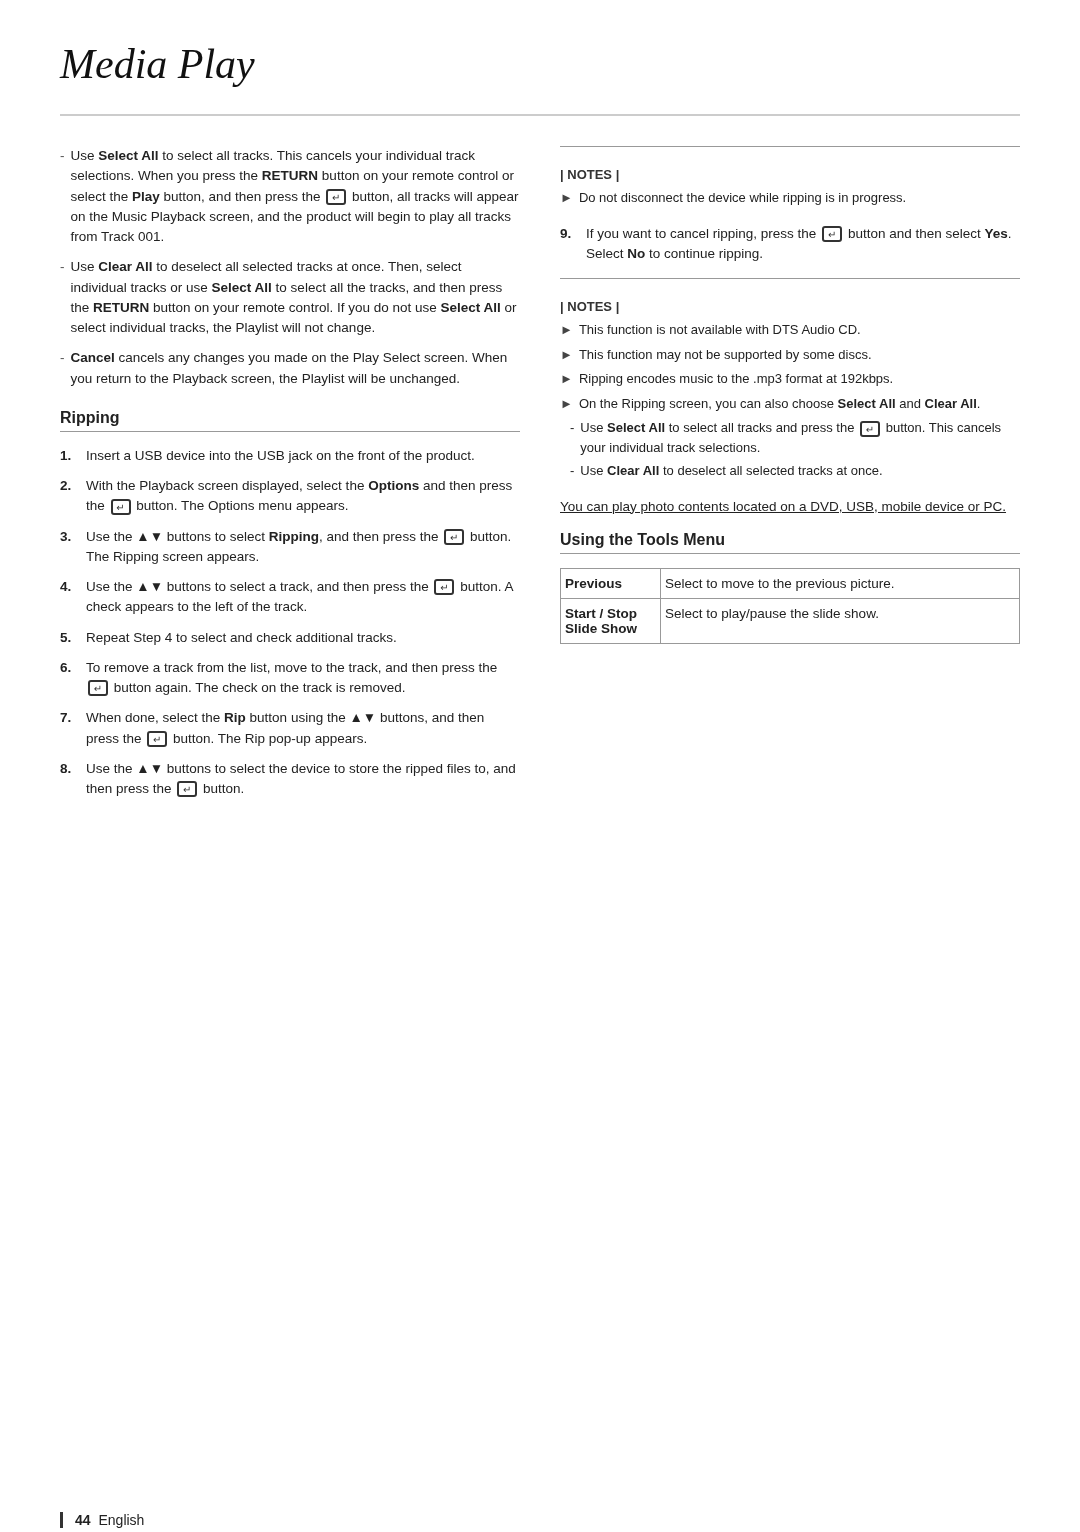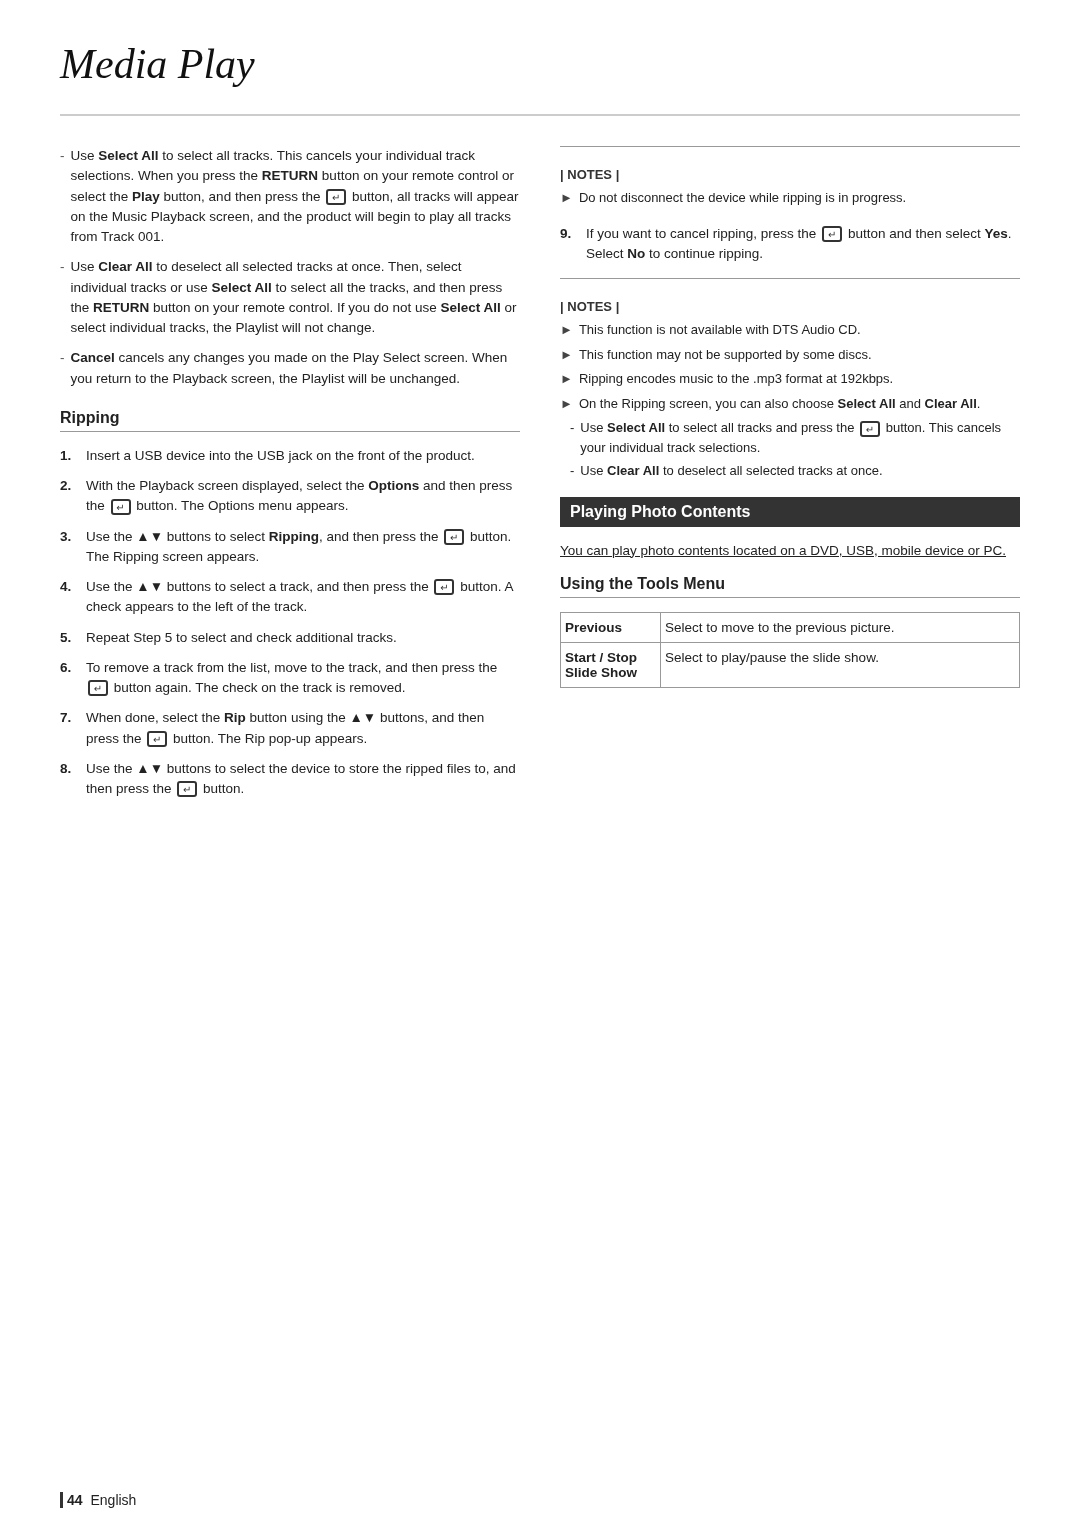--- a/index.html
+++ b/index.html
@@ -149,26 +149,26 @@
       font-size: 13.5px;
       vertical-align: top;
     }
     .tools-table td.label-cell {
       font-weight: bold;
       white-space: nowrap;
       width: 100px;
     }
     .page-number {
       position: absolute;
-      bottom: 24px;
+      bottom: 4px;
       left: 60px;
       font-size: 14px;
       font-weight: bold;
       border-left: 3px solid #333;
-      padding-left: 4px;
+      padding-left: 12px;
     }
     strong { font-weight: bold; }
   </style>
 </head>
 <body>
 
 <div class="page">
 
   <h1 class="page-title">Media Play</h1>
 
@@ -205,21 +205,21 @@
         <li>
           <span class="num">3.</span>
           <span>Use the ▲▼ buttons to select <strong>Ripping</strong>, and then press the <span class="btn-icon"></span> button. The Ripping screen appears.</span>
         </li>
         <li>
           <span class="num">4.</span>
           <span>Use the ▲▼ buttons to select a track, and then press the <span class="btn-icon"></span> button. A check appears to the left of the track.</span>
         </li>
         <li>
           <span class="num">5.</span>
-          <span>Repeat Step 5 to select and check additional tracks.</span>
+          <span>Repeat Step 4 to select and check additional tracks.</span>
         </li>
         <li>
           <span class="num">6.</span>
           <span>To remove a track from the list, move to the track, and then press the <span class="btn-icon"></span> button again. The check on the track is removed.</span>
         </li>
         <li>
           <span class="num">7.</span>
           <span>When done, select the <strong>Rip</strong> button using the ▲▼ buttons, and then press the <span class="btn-icon"></span> button. The Rip pop-up appears.</span>
         </li>
         <li>
@@ -268,21 +268,20 @@
         <div class="sub-bullet">
           <span class="dash">-</span>
           <span>Use <strong>Select All</strong> to select all tracks and press the <span class="btn-icon"></span> button. This cancels your individual track selections.</span>
         </div>
         <div class="sub-bullet">
           <span class="dash">-</span>
           <span>Use <strong>Clear All</strong> to deselect all selected tracks at once.</span>
         </div>
       </div>
 
-      <div class="section-heading-dark">Playing Photo Contents</div>
       <p class="description-text">You can play photo contents located on a DVD, USB, mobile device or PC.</p>
 
       <div class="section-heading">Using the Tools Menu</div>
 
       <table class="tools-table">
         <tbody>
           <tr>
             <td class="label-cell"><strong>Previous</strong></td>
             <td>Select to move to the previous picture.</td>
           </tr>

